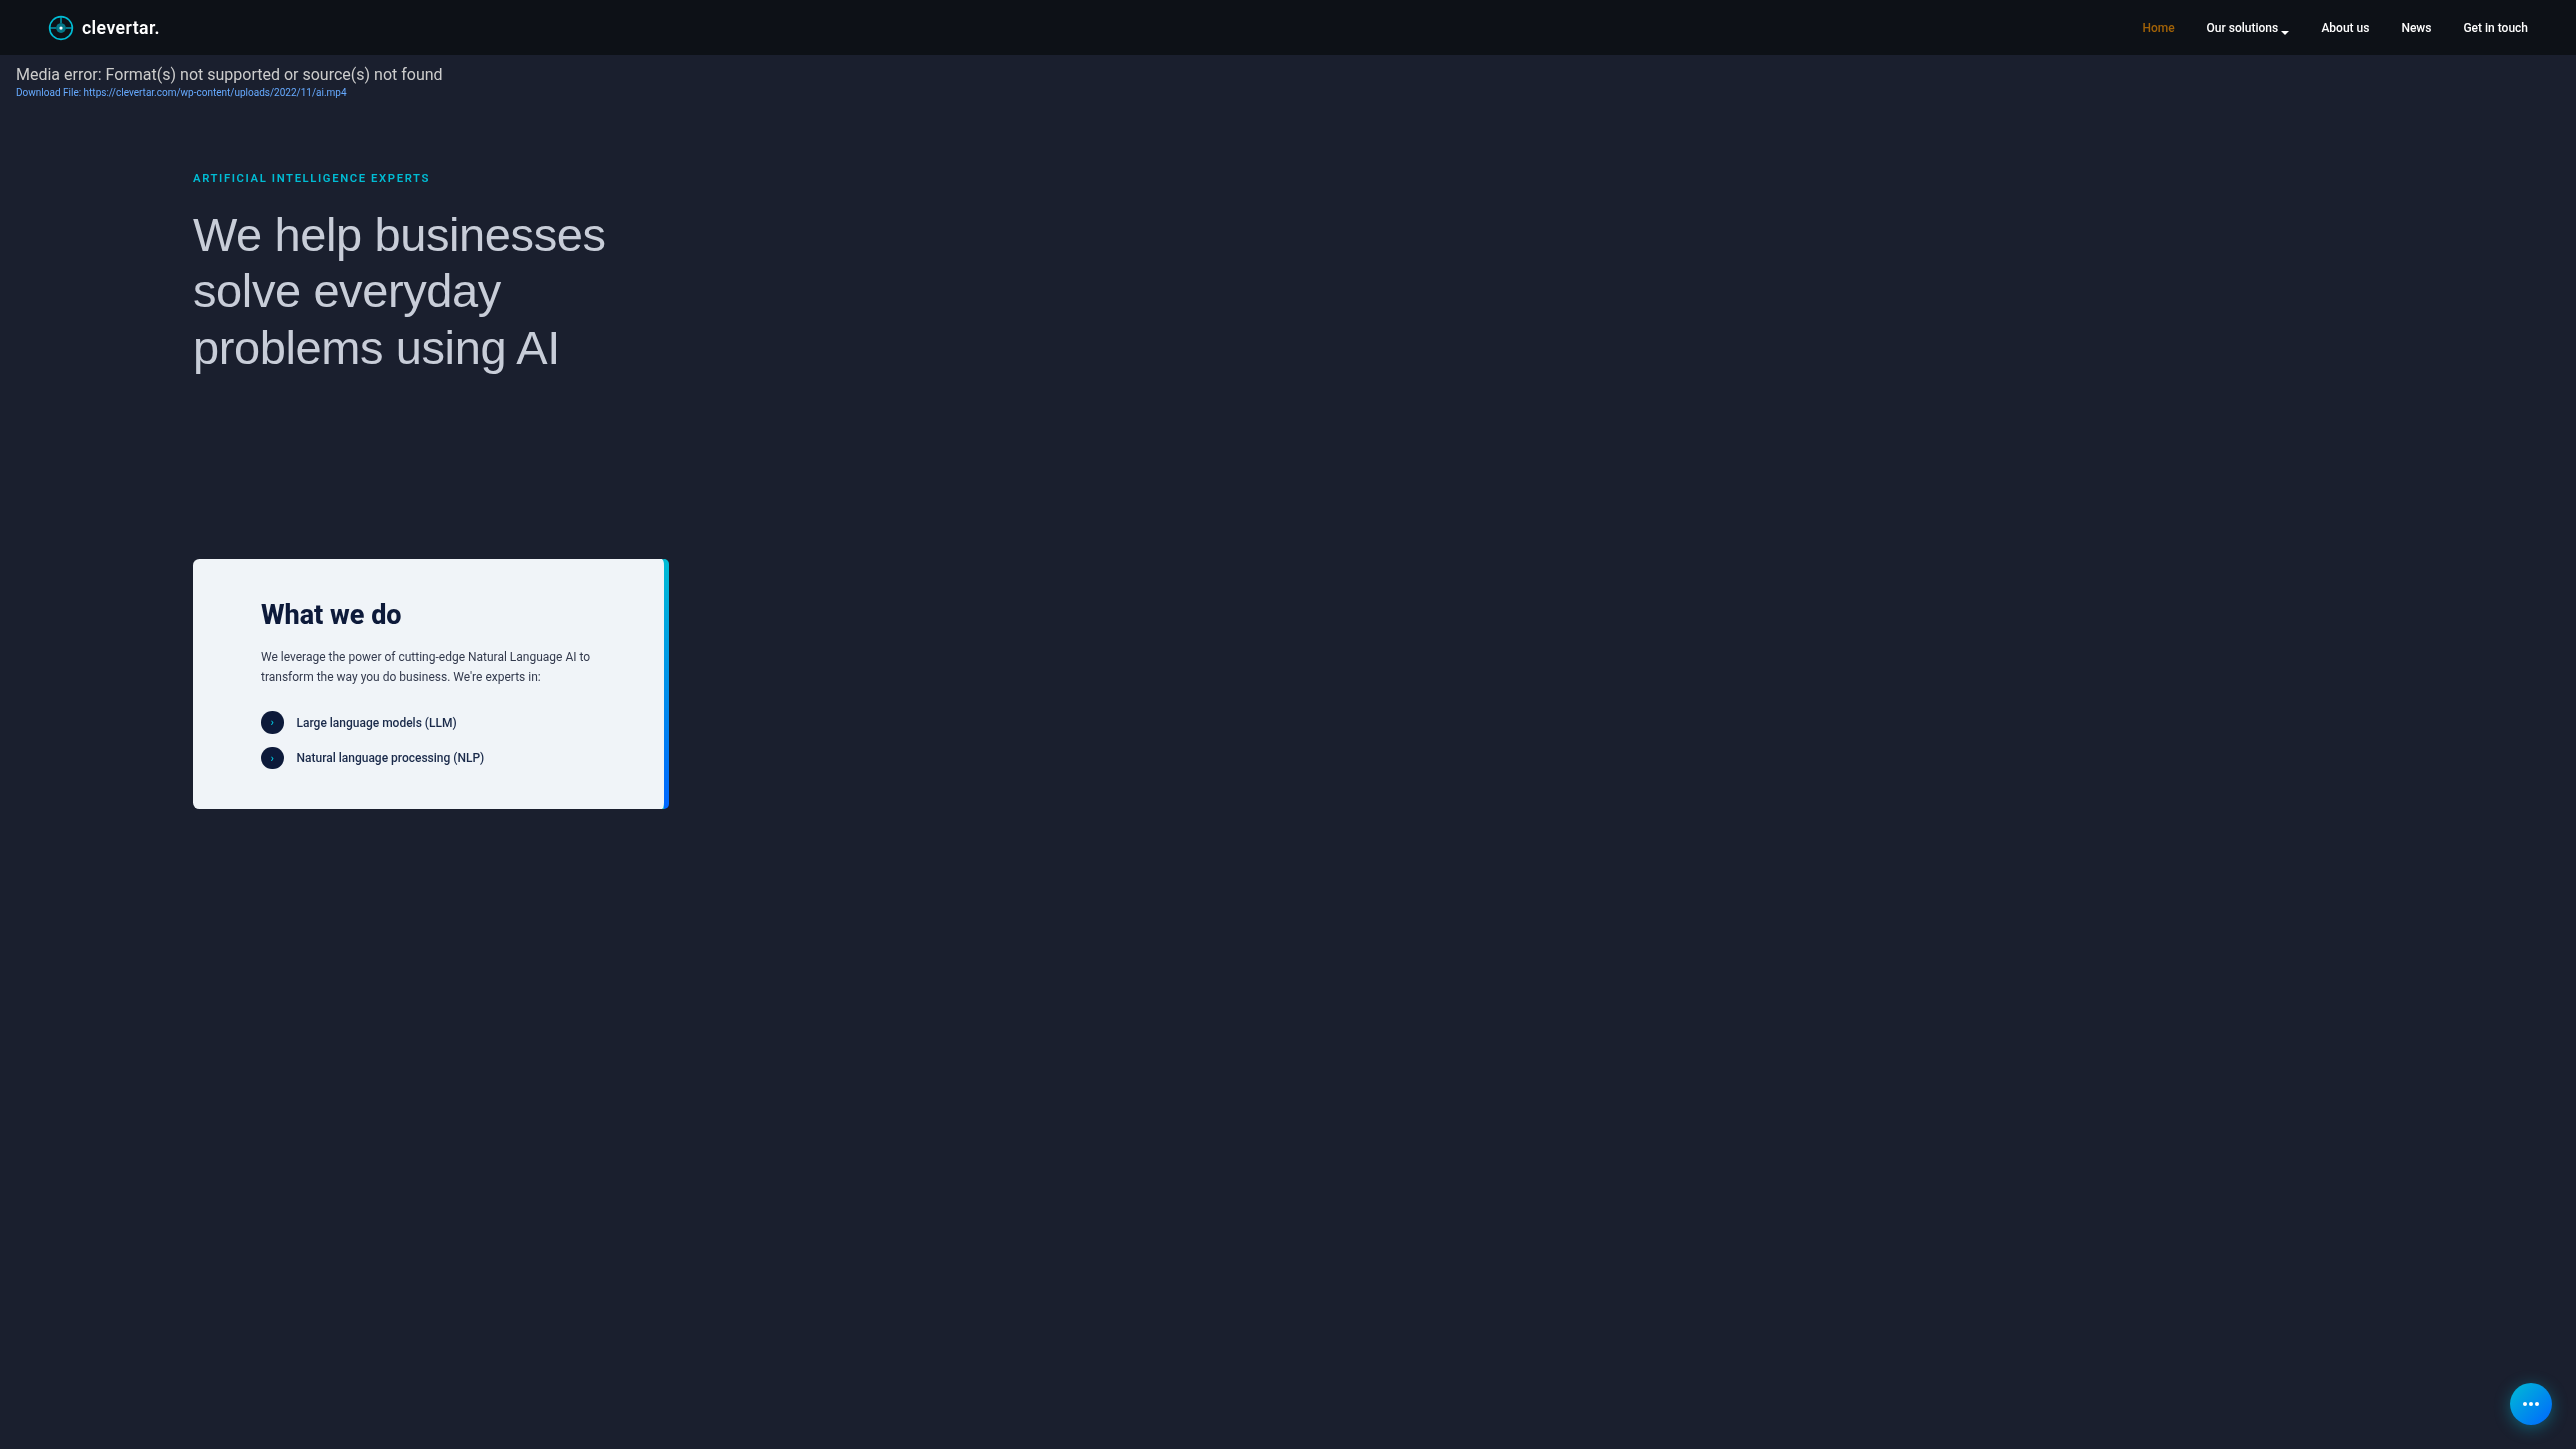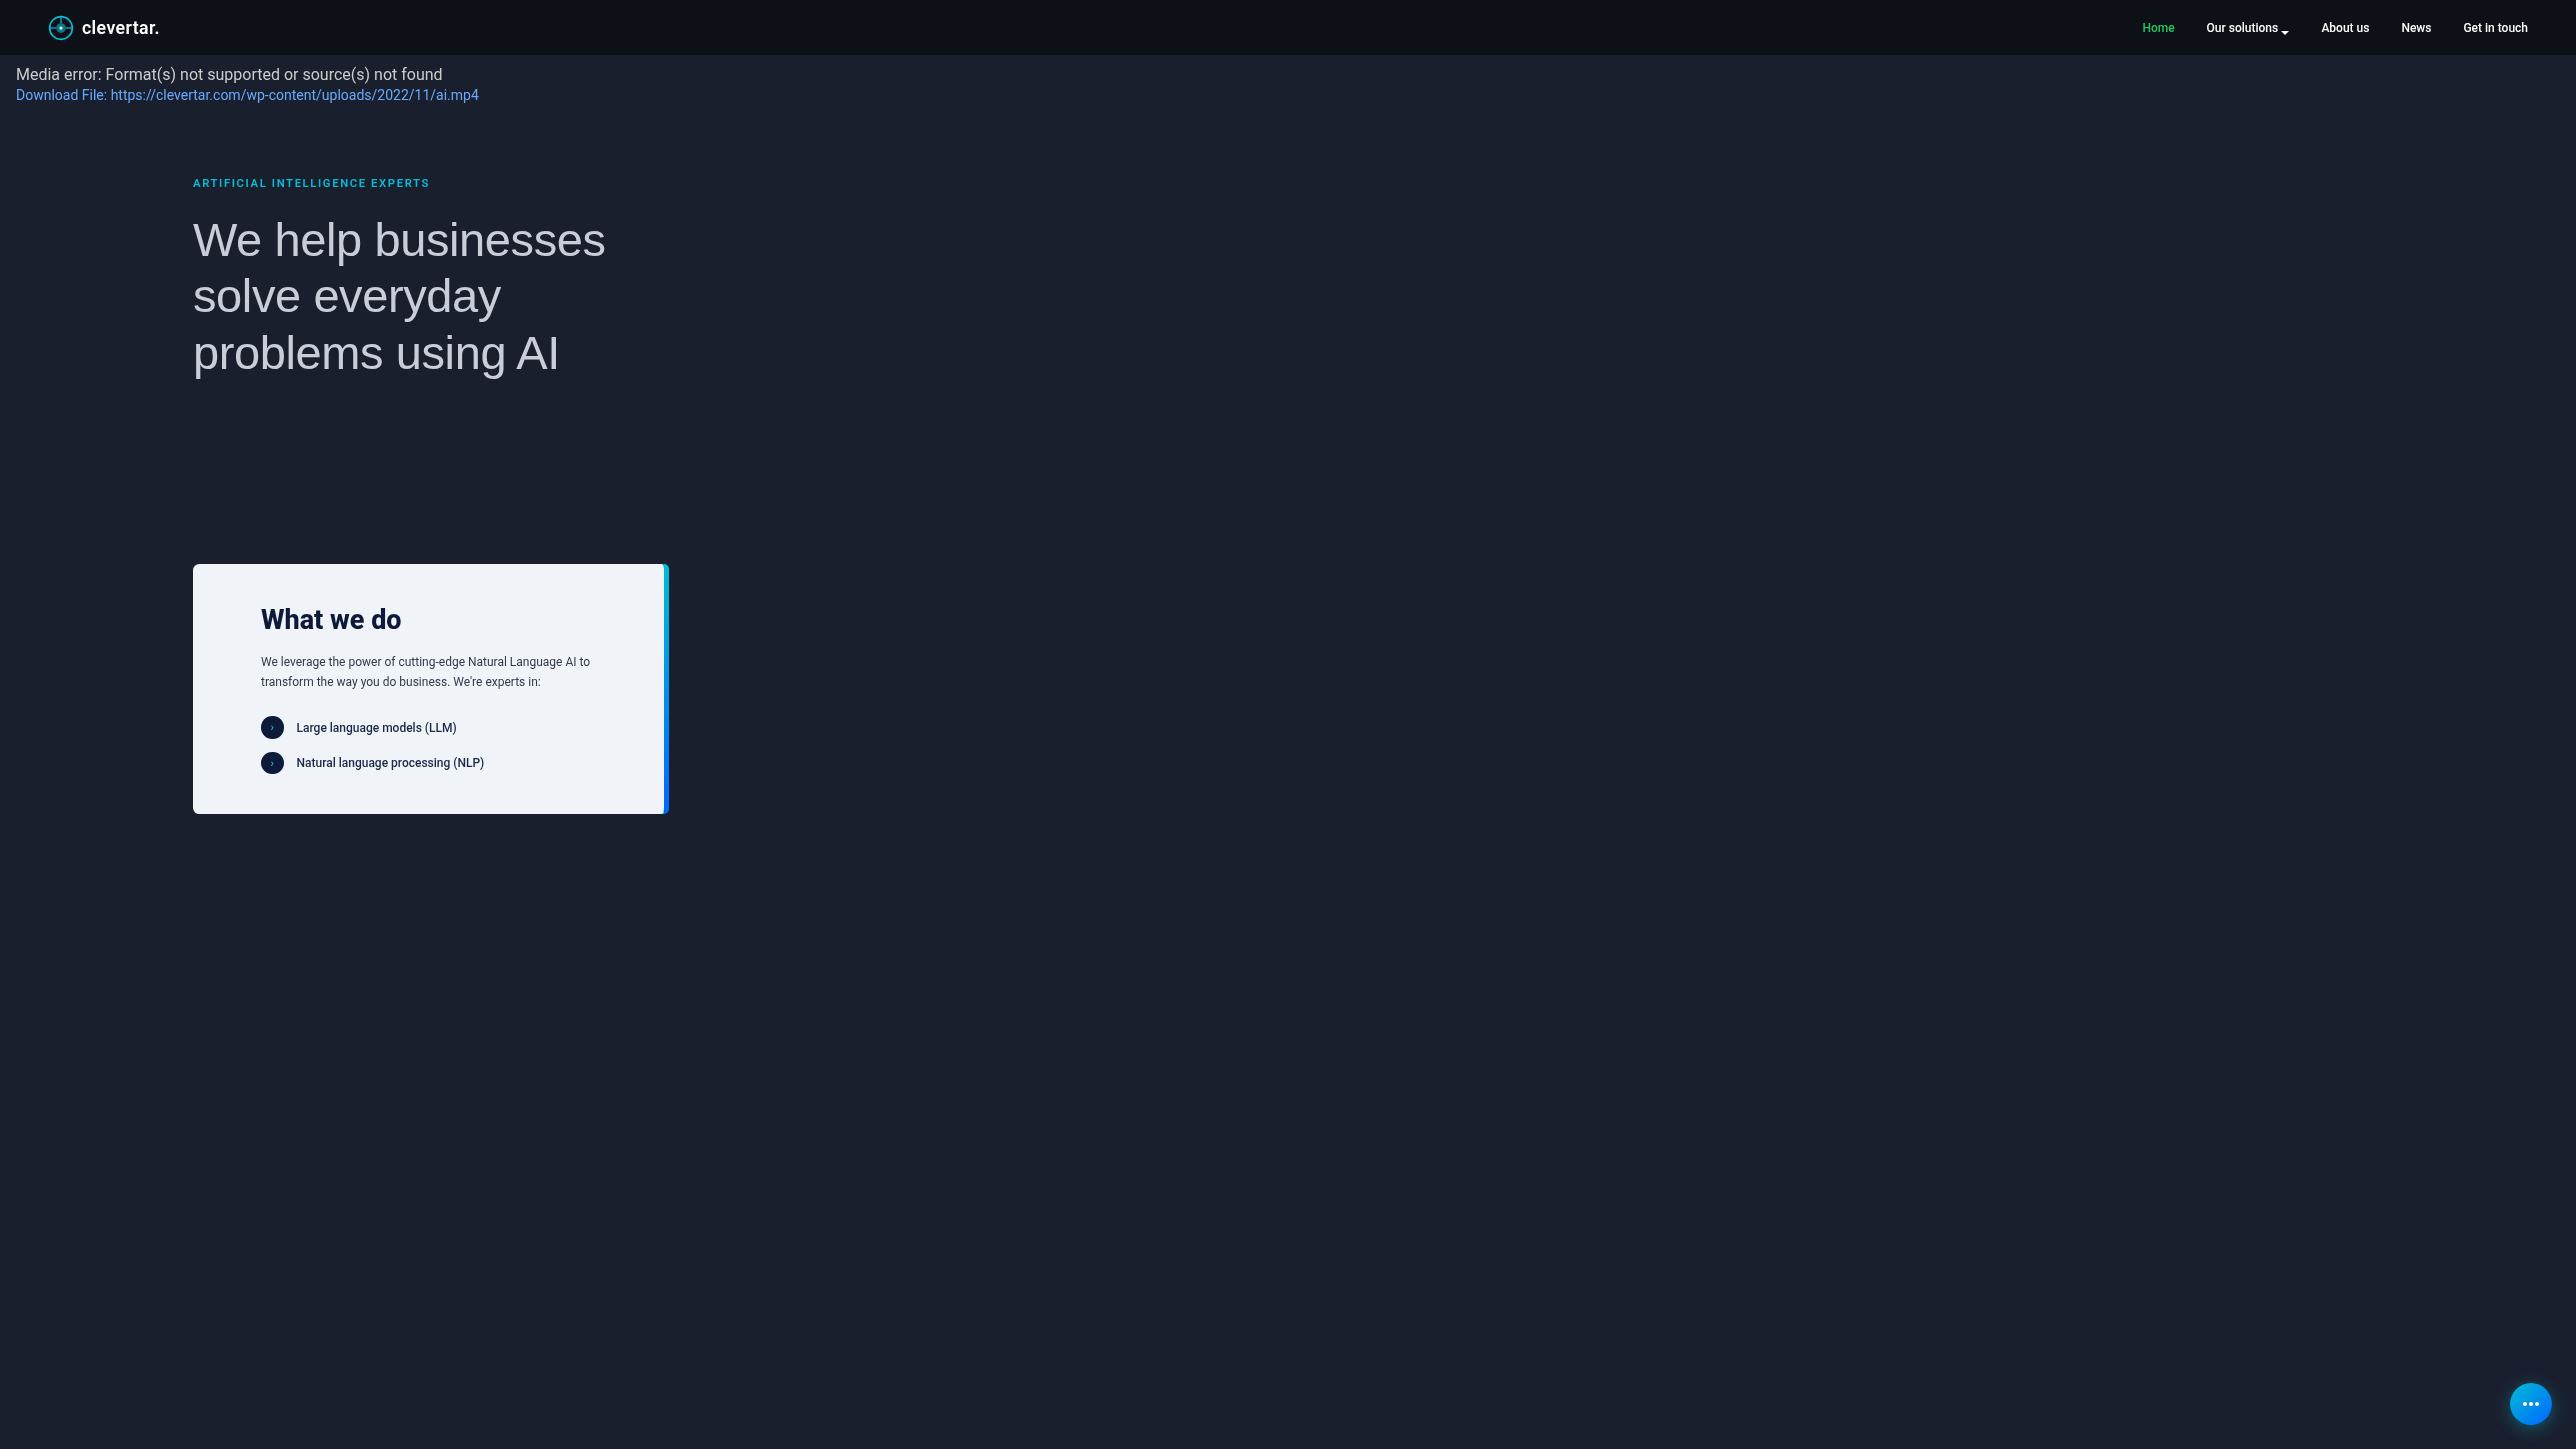--- a/index.html
+++ b/index.html
@@ -54,21 +54,21 @@
     }
 
     .nav-links li a {
       text-decoration: none;
       font-size: 12px;
       font-weight: 500;
       transition: color 0.2s;
     }
 
     .nav-link-home {
-      color: #22c55e;
+      color: #a16207;
     }
 
     .nav-link-default {
       color: #ffffff;
       text-align: right;
     }
 
     .nav-link-dropdown {
       color: #ffffff;
       display: flex;
@@ -92,21 +92,21 @@
       background-color: #1a1f2e;
     }
 
     .media-error-title {
       font-size: 16px;
       color: #cccccc;
       margin-bottom: 3.2px;
     }
 
     .media-error-link {
-      font-size: 14px;
+      font-size: 10px;
       color: #66aaff;
     }
 
     
     .hero-section {
       padding: 64px 48px 97px 193px;
       background-color: #1a1f2e;
       min-height: 451px;
       position: relative;
     }

